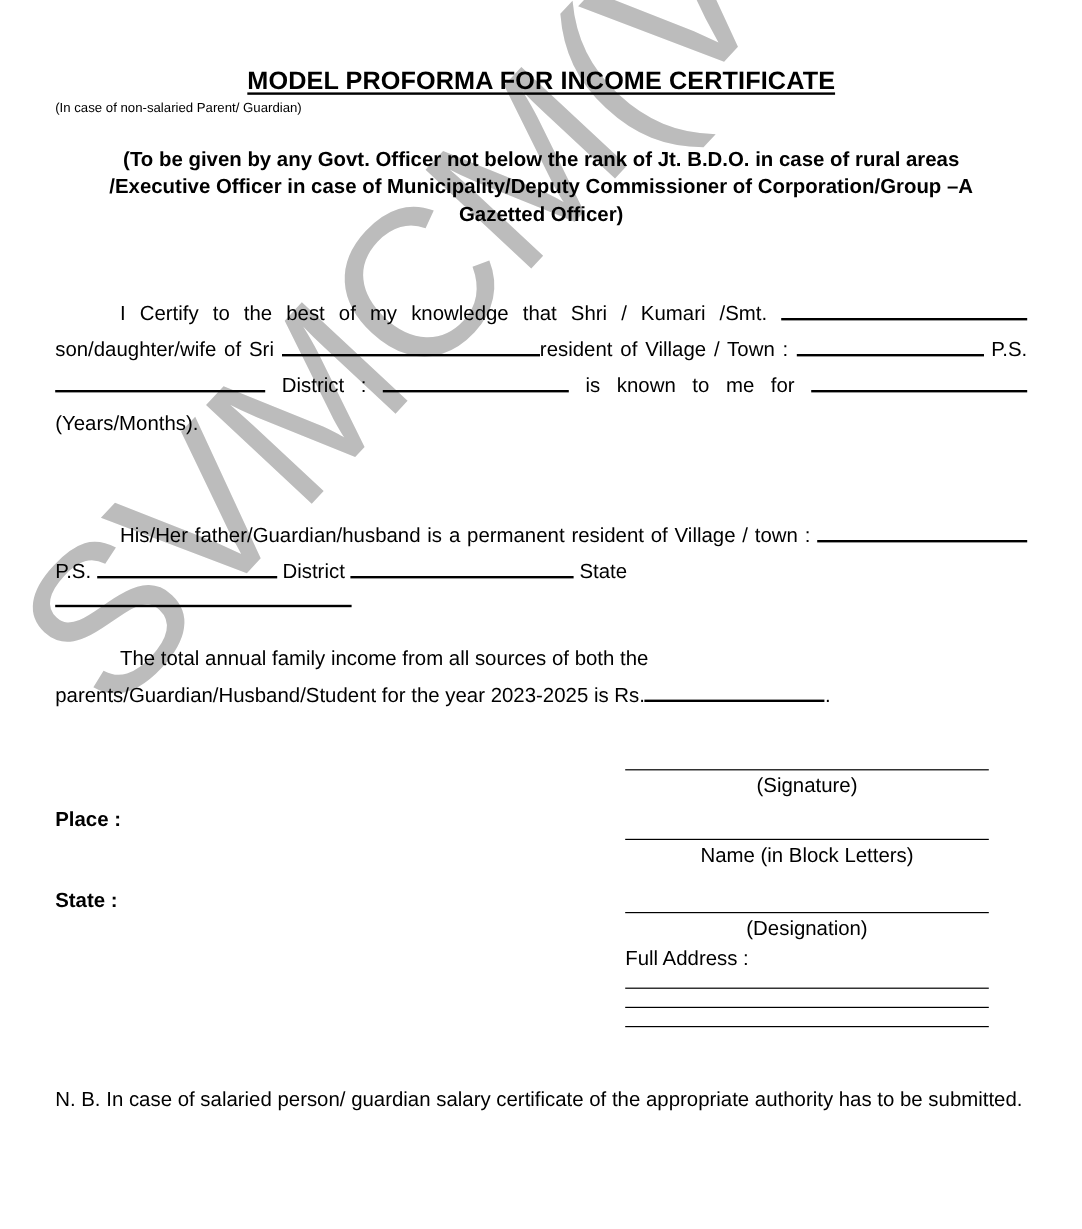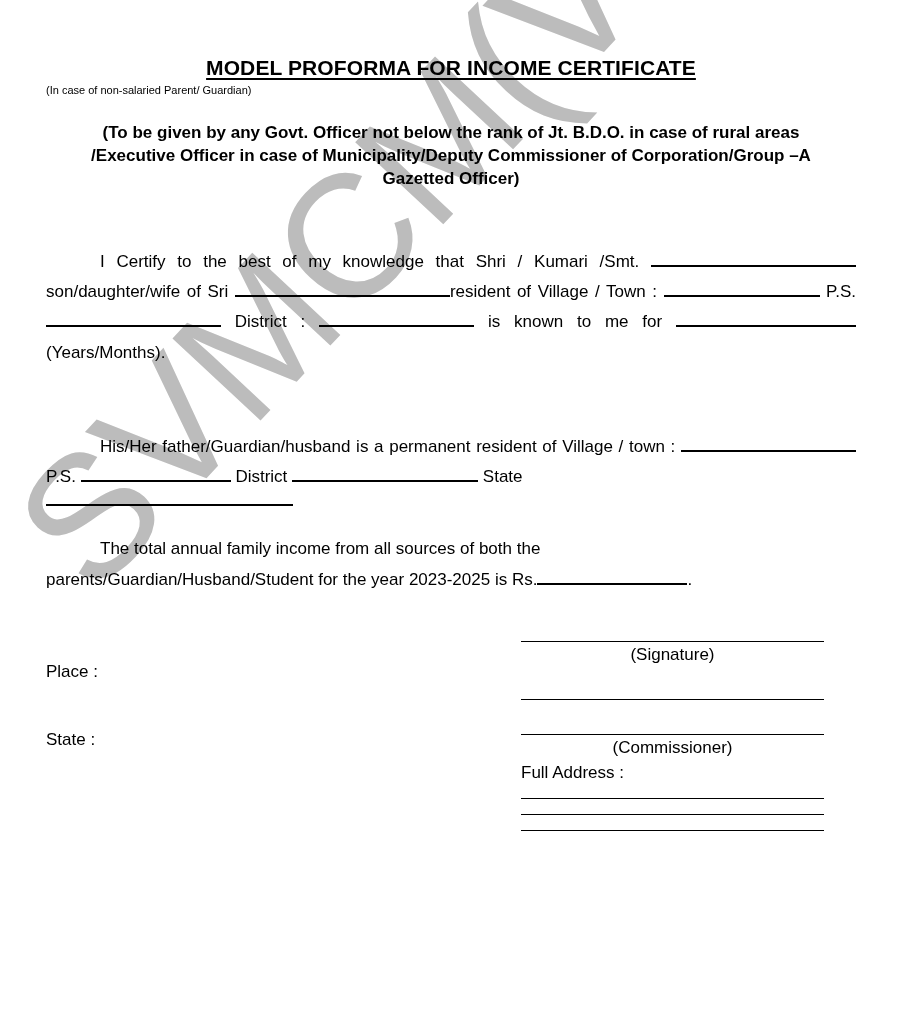--- a/index.html
+++ b/index.html
@@ -120,22 +120,23 @@
 
   
   .sig-area {
     position: relative;
     margin-top: 46px;
     min-height: 246px;
   }
   .left-fields {
     position: absolute;
     left: 0;
-    top: 21px;
-    font-size: 17px;
+    top: 32px;
+    font-size: 17px;
+    font-weight: bold;
   }
   .left-fields .field { margin-bottom: 48px; }
 
   .right-block {
     position: absolute;
     left: 447px;
     top: 0;
     width: 303px;
     font-size: 17px;
     margin-left: 28px;
@@ -192,31 +193,33 @@
         <div class="field">State :</div>
       </div>
 
       <div class="right-block">
         <div class="sig-rule"></div>
         <div class="sig-caption">(Signature)</div>
 
         <div class="gap-a"></div>
 
         <div class="sig-rule"></div>
+        <div class="sig-caption">Name (in Block Letters)</div>
 
         <div class="gap-b"></div>
 
         <div class="sig-rule"></div>
-        <div class="sig-caption">(Commissioner)</div>
+        <div class="sig-caption">(Designation)</div>
 
         <div class="addr-label">Full Address :</div>
 
         <div class="addr-rules">
           <div class="sig-rule"></div>
           <div class="sig-rule"></div>
           <div class="sig-rule"></div>
         </div>
       </div>
     </div>
 
+    <div class="nb-note">N. B. In case of salaried person/ guardian salary certificate of the appropriate authority has to be submitted.</div>
 
   </div>
 </div>
 
 </body></html>

